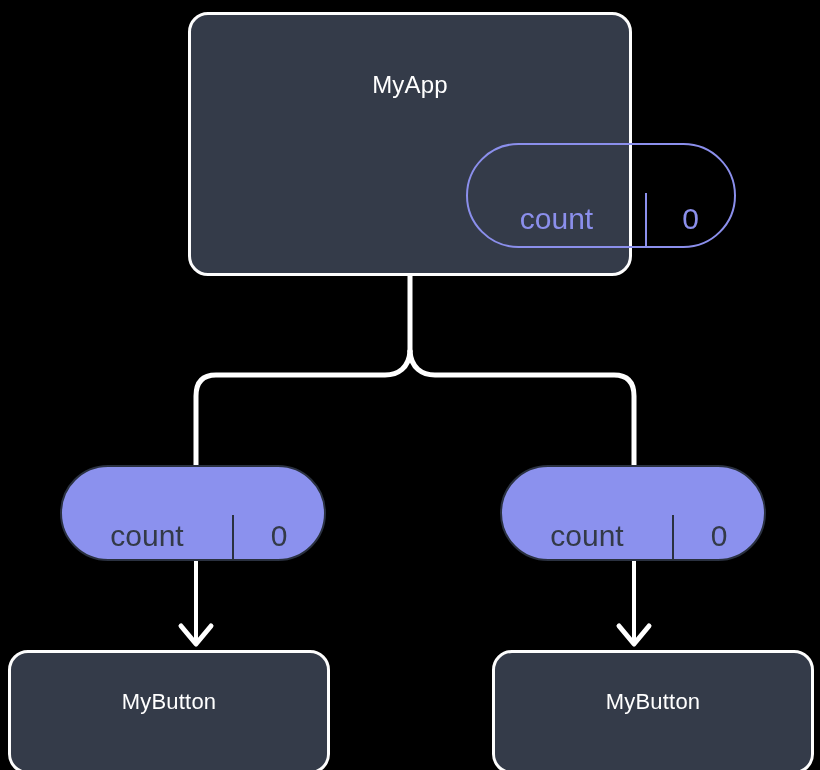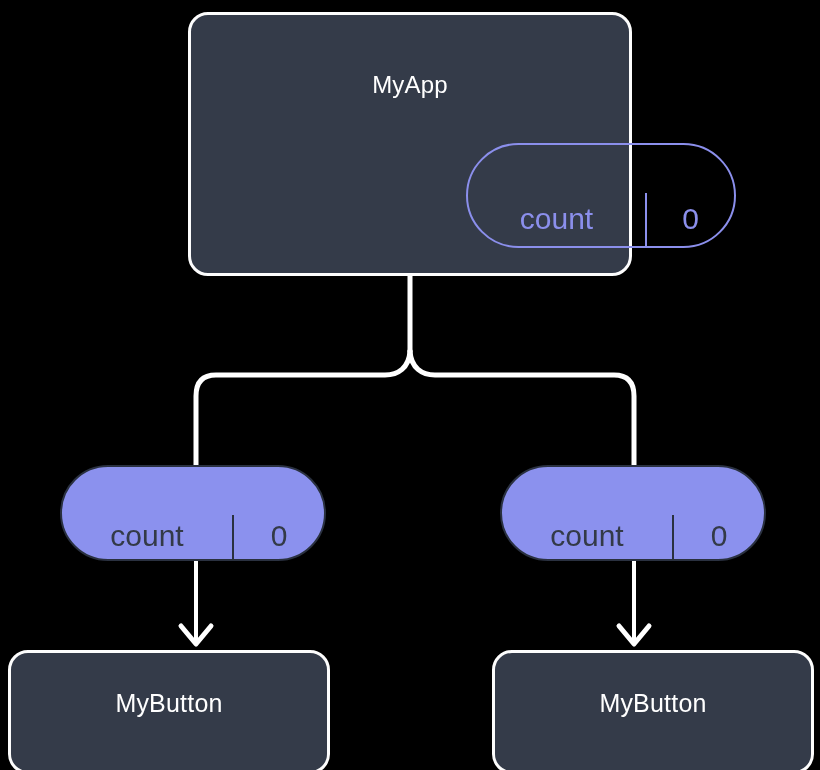--- a/index.html
+++ b/index.html
@@ -64,21 +64,21 @@
     white-space: nowrap;
   }
   #myapp-box .comp-title { top: 56px; }
   .btn-title {
     position: absolute;
     left: 0;
     right: 0;
     top: 36px;
     text-align: center;
     color: #ffffff;
-    font-size: 25px;
+    font-size: 22px;
     letter-spacing: 0.2px;
     white-space: nowrap;
   }
 
   
   .pill {
     position: absolute;
     box-sizing: border-box;
     display: flex;
     align-items: stretch;

